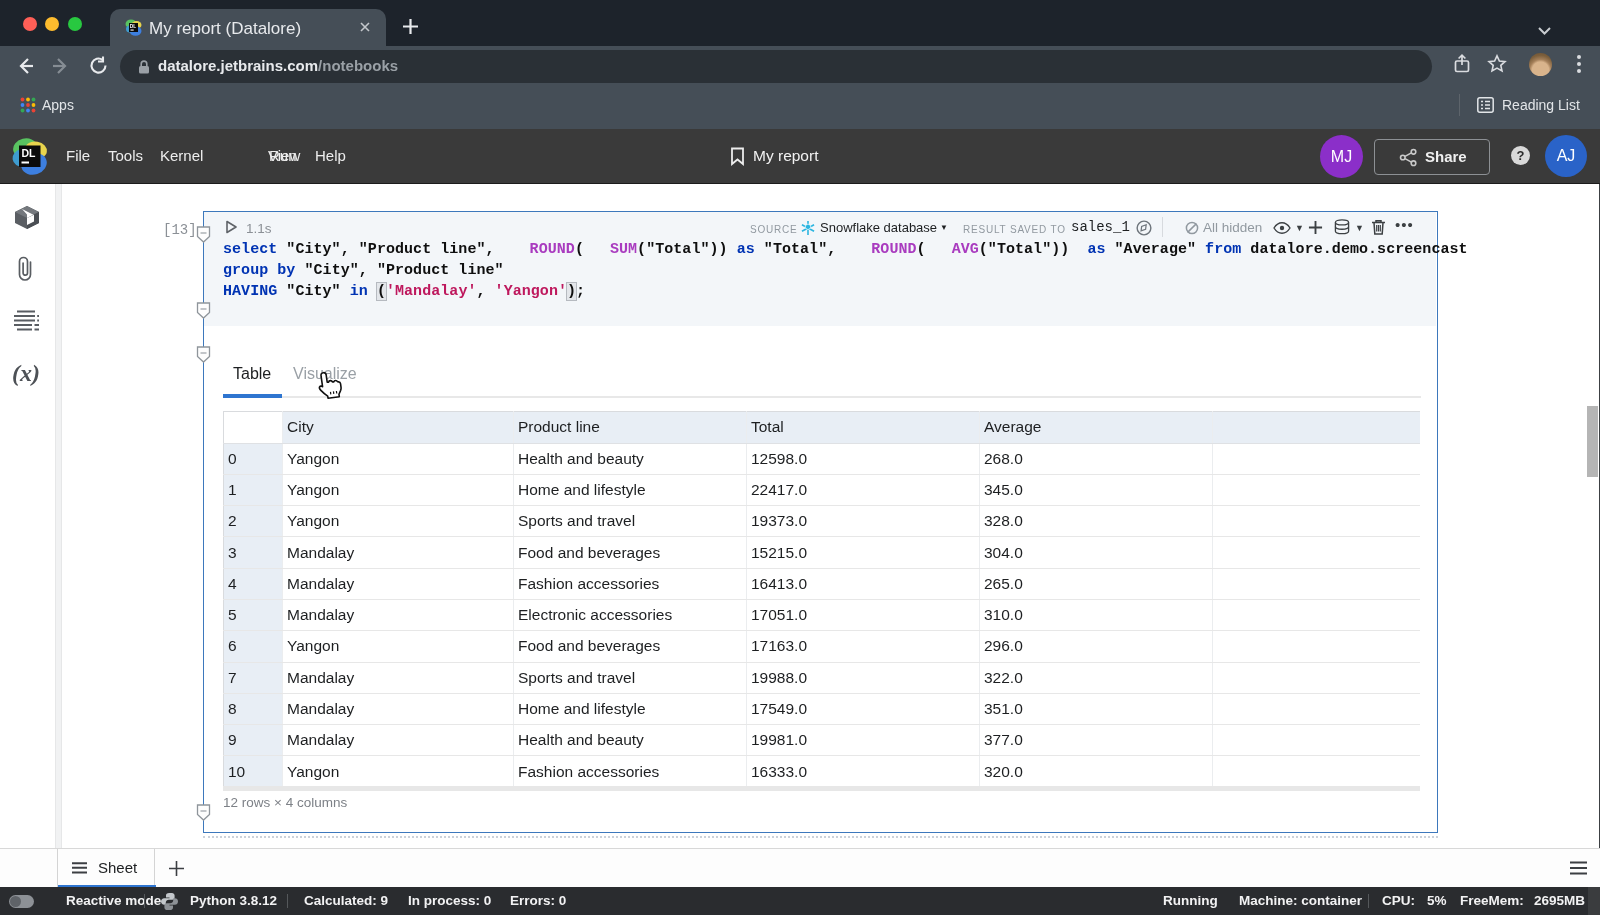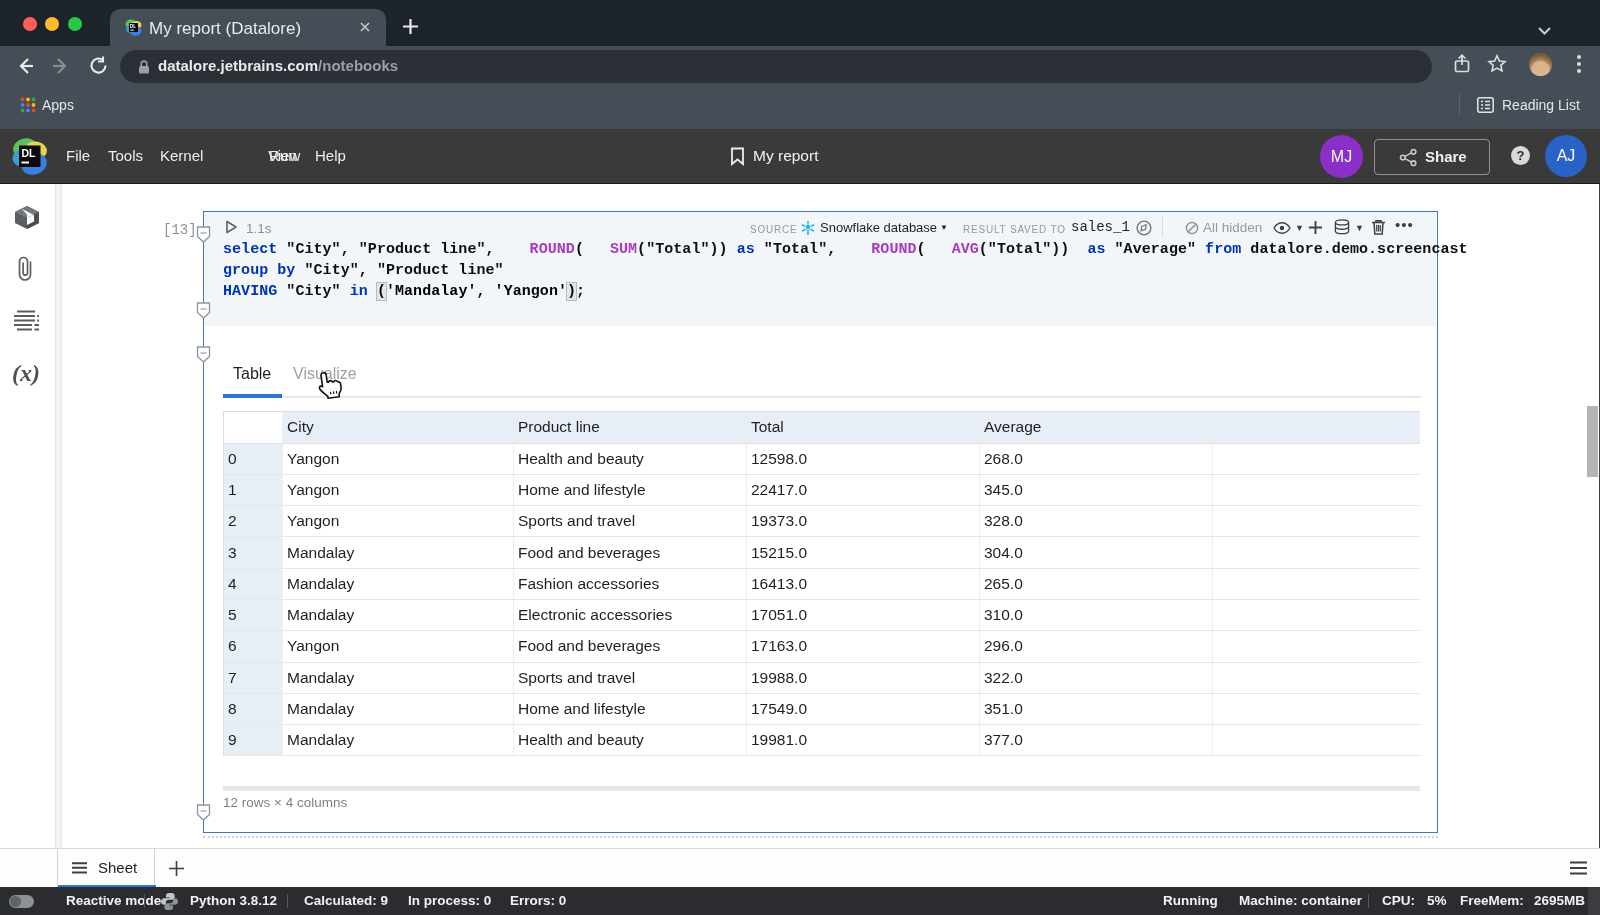--- a/index.html
+++ b/index.html
@@ -37,21 +37,21 @@
   .page { position:absolute; left:0; top:184px; width:1600px; height:664px; background:#fff; }
   .splitter { position:absolute; left:55px; top:0; width:7px; height:664px; background:#f1f2f3; border-left:1px solid #e6e7e8; border-right:1px solid #e6e7e8; }
   .sideicon { position:absolute; left:13px; color:#55585c; }
 
   
   .cell { position:absolute; left:203px; top:27px; width:1235px; height:622px; border:1.5px solid #3d78bc; background:#fff; }
   .codearea { position:absolute; left:0; top:0; width:1232px; height:114px; background:#f3f6f9; }
   .code { position:absolute; left:19px; top:27px; font-family:"Liberation Mono", monospace; font-size:15px; font-weight:bold; line-height:21px; letter-spacing:0.05px; white-space:pre; color:#0f0f0f; }
   .kw { color:#0033b3; }
   .fn { color:#a93bbf;padding-left:26px; }
-  .st { color:#000000; }
+  .st { color:#be185d; }
   .celltools { position:absolute; left:0; top:0; width:1232px; height:30px; font-size:13px; color:#6e757c; }
   .srclabel { letter-spacing:0.8px; font-size:10px; color:#9199a0; }
 
   .tabbar-table { position:absolute; left:29px; top:153px; font-size:16px; }
   .tabul { position:absolute; left:19px; top:182px; width:59px; height:4px; background:#2e75d0; }
   .tabline { position:absolute; left:78px; top:184px; width:1139px; height:1.5px; background:#e8e8e8; }
 
   .dtable { position:absolute; left:19px; top:199px; width:1197px; height:379px; overflow:hidden; font-size:15.5px; color:#1d1f21; }
   .dtable table { border-collapse:collapse; table-layout:fixed; width:1197px; border:1px solid #d9dbde; }
   .dtable td { height:31.3px; padding:0 0 0 4px; border-bottom:1px solid #e7e7e7; border-right:1px solid #ebedef; overflow:hidden; white-space:nowrap; }
@@ -382,20 +382,28 @@
               <td></td>
             </tr>
         <tr>
               <td class="ix">9</td>
               <td>Mandalay</td>
               <td>Health and beauty</td>
               <td>19981.0</td>
               <td>377.0</td>
               <td></td>
             </tr>
+        <tr>
+              <td class="ix">10</td>
+              <td>Yangon</td>
+              <td>Fashion accessories</td>
+              <td>16333.0</td>
+              <td>320.0</td>
+              <td></td>
+            </tr>
       </tbody>
         </table>
     </div>
     <div class="hscroll"></div>
     <div class="rowsinfo">12 rows × 4 columns</div>
   </div>
 
   <div class="dotline"></div>
   <div class="vscroll"></div>
   <div class="rightedge"></div>

